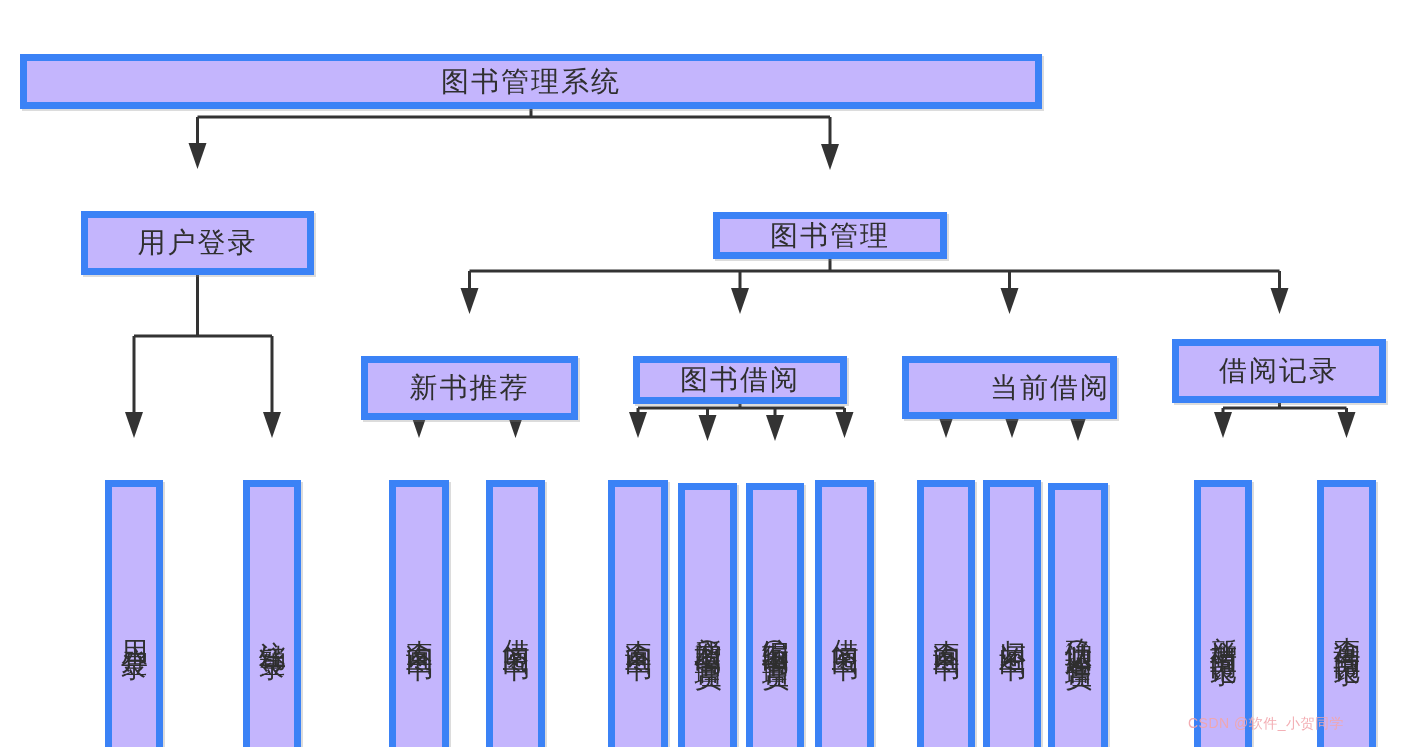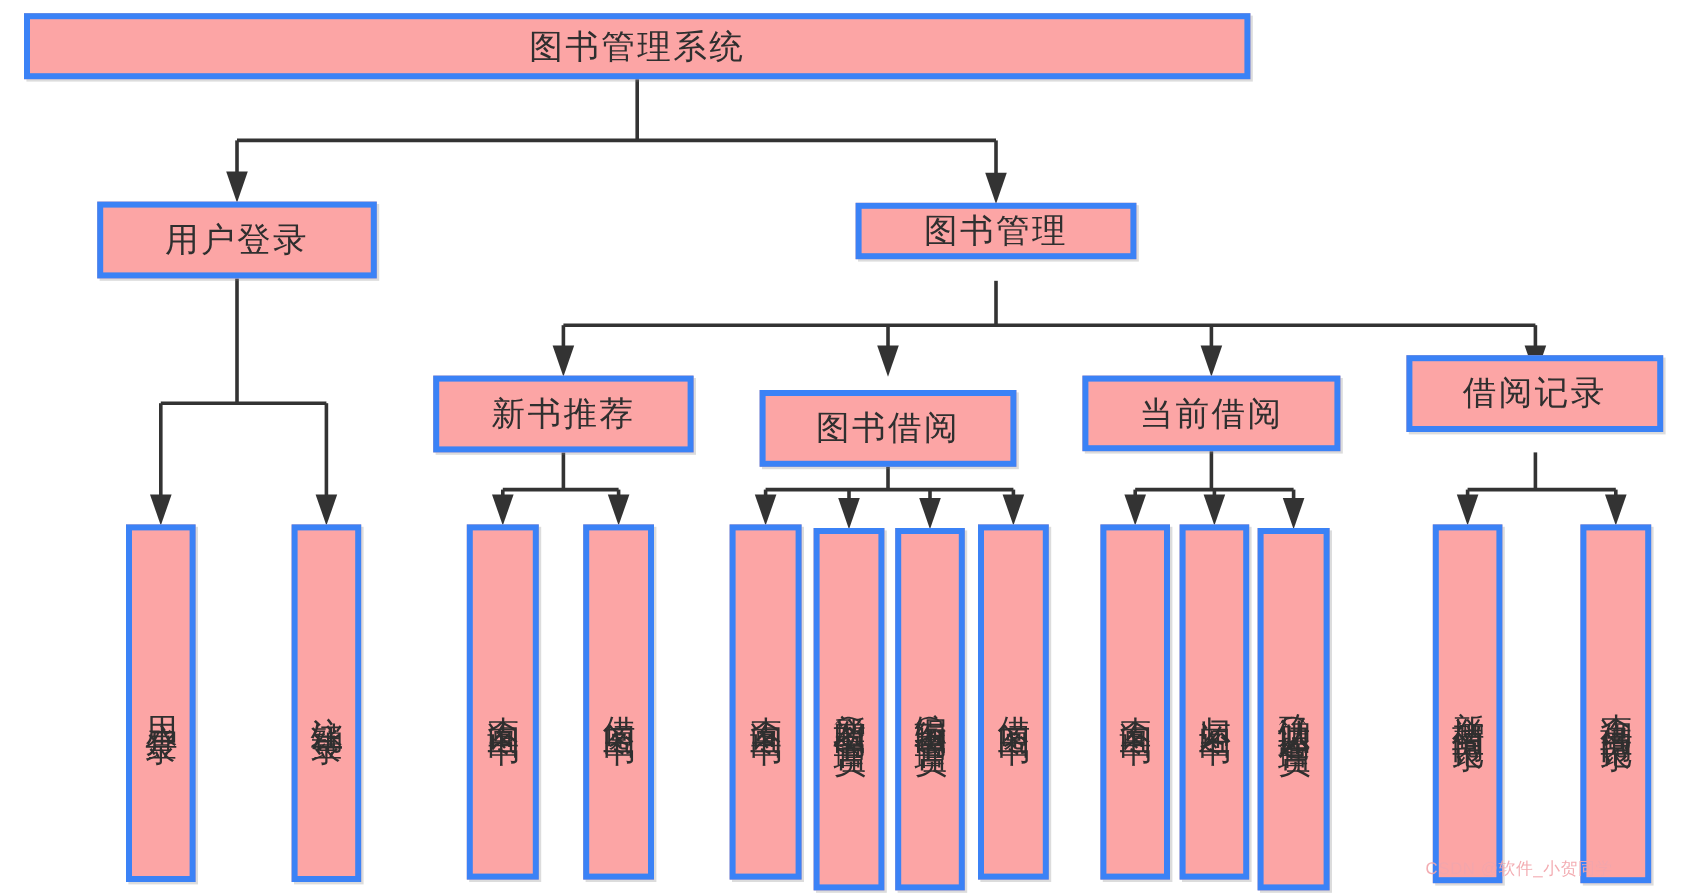--- a/index.html
+++ b/index.html
@@ -18,29 +18,30 @@
   #connectors {
     position: absolute;
     left: 0;
     top: 0;
     width: 1405px;
     height: 747px;
     z-index: 1;
   }
   .node {
     position: absolute;
-    background: #fca5a5;
-    border: 5px solid #3b82f6;
+    background: #c4b5fd;
+    border: 7px solid #3b82f6;
     box-shadow: 2px 2px 0 rgba(130,130,130,0.28);
     display: flex;
     align-items: center;
     justify-content: center;
     box-sizing: border-box;
     z-index: 2;
     color: #2f2f2f;
+    margin-top: 43px;
   }
   .node .lbl-h {
     font-size: 28px;
     letter-spacing: 2px;
     white-space: nowrap;
     line-height: 1;
   }
   .node .lbl-v {
     writing-mode: vertical-rl;
     text-orientation: mixed;
@@ -143,36 +144,36 @@
     </div>
     <div class="node" style="left: 361px; top: 313px; width: 217px; height: 64px; text-align: right;">
       <span class="lbl-h">新书推荐</span>
     </div>
     <div class="node" style="left: 389px; top: 437px; width: 60px; height: 296px;">
       <span class="lbl-v">查询图书</span>
     </div>
     <div class="node" style="left: 486px; top: 437px; width: 59px; height: 296px;">
       <span class="lbl-v">借阅图书</span>
     </div>
-    <div class="node" style="left: 633px; top: 325px; width: 214px; height: 64px;">
+    <div class="node" style="left: 633px; top: 313px; width: 214px; height: 48px;">
       <span class="lbl-h">图书借阅</span>
     </div>
     <div class="node" style="left: 608px; top: 437px; width: 60px; height: 296px;">
       <span class="lbl-v">查询图书</span>
     </div>
     <div class="node fill" style="left: 678px; top: 440px; width: 59px; height: 302px;">
       <span class="lbl-v">新增图书（管理员）</span>
     </div>
     <div class="node fill" style="left: 746px; top: 440px; width: 58px; height: 302px;">
       <span class="lbl-v">编辑图书（管理员）</span>
     </div>
     <div class="node" style="left: 815px; top: 437px; width: 59px; height: 296px;">
       <span class="lbl-v">借阅图书</span>
     </div>
-    <div class="node" style="left: 902px; top: 313px; width: 215px; height: 63px;">
+    <div class="node" style="left: 902px; top: 313px; width: 215px; height: 63px; justify-content: flex-end;">
       <span class="lbl-h">当前借阅</span>
     </div>
     <div class="node" style="left: 917px; top: 437px; width: 58px; height: 296px;">
       <span class="lbl-v">查询图书</span>
     </div>
     <div class="node" style="left: 983px; top: 437px; width: 58px; height: 296px;">
       <span class="lbl-v">归还图书</span>
     </div>
     <div class="node fill" style="left: 1048px; top: 440px; width: 60px; height: 302px;">
       <span class="lbl-v">确认归还（管理员）</span>

